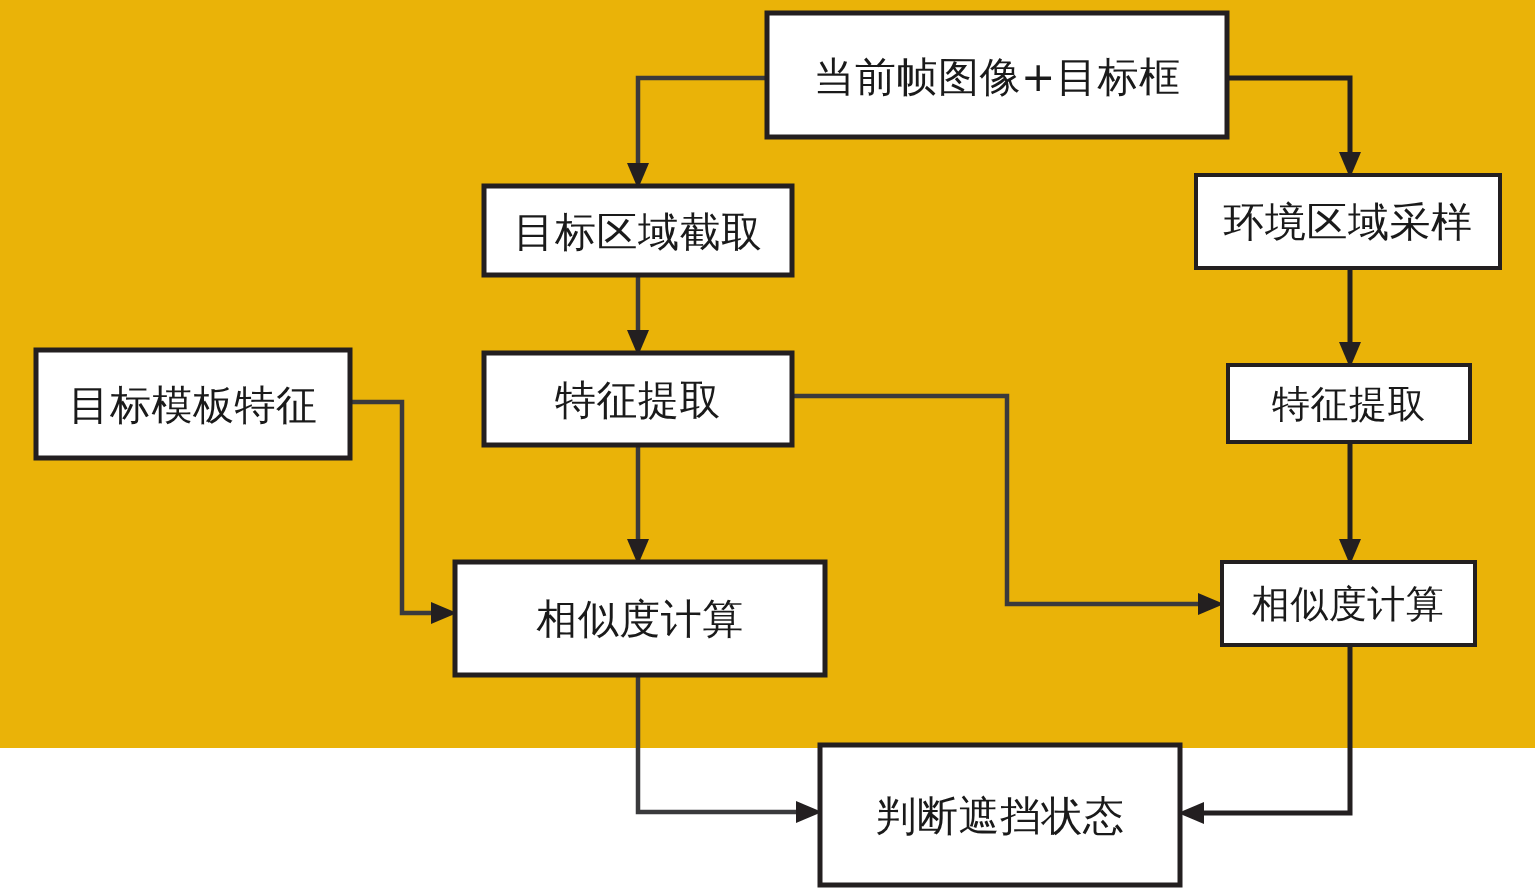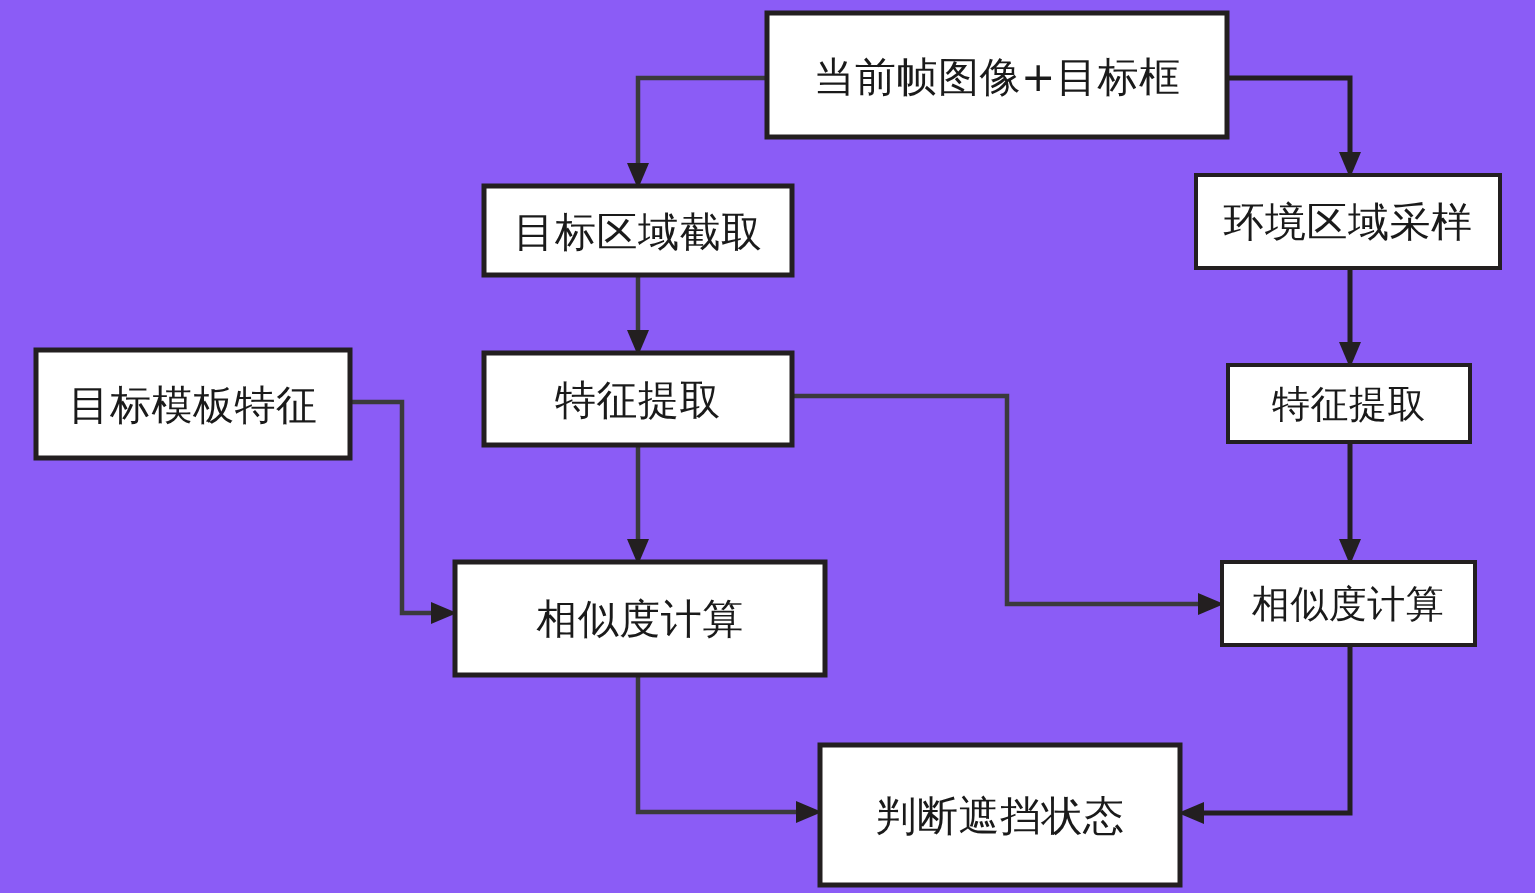--- a/index.html
+++ b/index.html
@@ -10,22 +10,22 @@
   }
   body {
     width: 1535px;
     height: 893px;
     overflow: hidden;
     font-family: "DejaVu Sans", "Liberation Sans", sans-serif;
   }
   #diagram-root {
     position: relative;
     width: 1535px;
-    height: 893px;
-    background: #8b5cf6;
+    height: 748px;
+    background: #eab308;
   }
   svg.flow-canvas {
     position: absolute;
     top: 0;
     left: 0;
     width: 1535px;
     height: 893px;
     display: block;
   }
   .node-rect {

